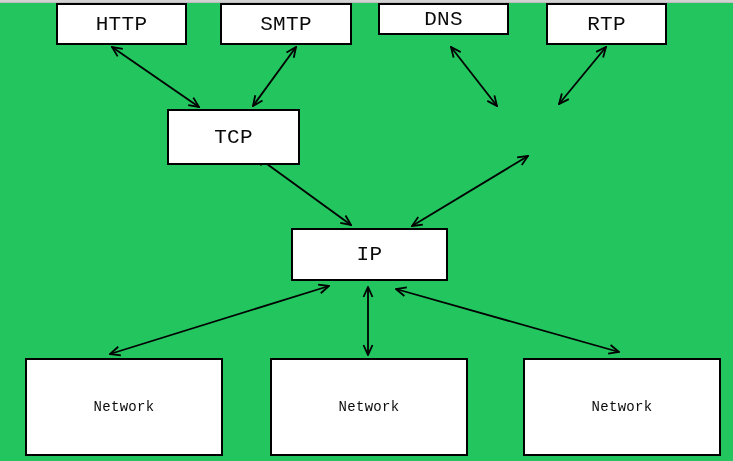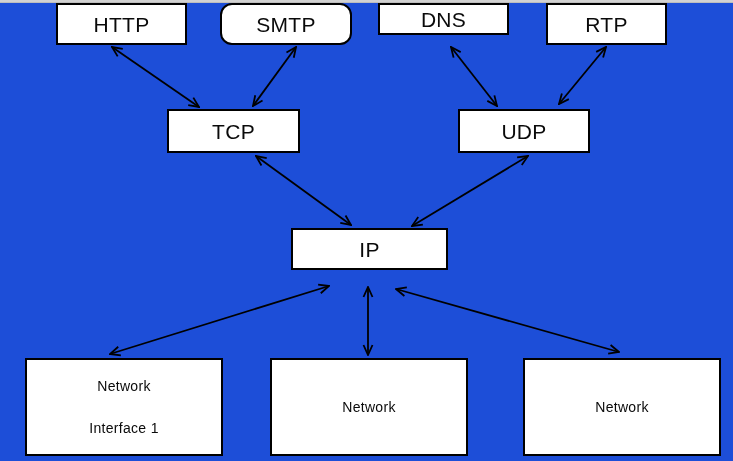--- a/index.html
+++ b/index.html
@@ -4,23 +4,23 @@
 <style>
   html, body {
     margin: 0;
     padding: 0;
     background: #ffffff;
   }
   .canvas {
     position: relative;
     width: 733px;
     height: 461px;
-    background: #1d4ed8;
+    background: #22c55e;
     overflow: hidden;
-    font-family: Liberation Sans, sans-serif;
+    font-family: Liberation Mono, monospace;
     color: #0a0a0a;
   }
   .top-strip {
     position: absolute;
     left: 0; top: 0;
     width: 733px; height: 3px;
     background: #d2d2d2;
     border-bottom: 1px solid #bdbdbd;
     box-sizing: border-box;
   }
@@ -40,28 +40,28 @@
     align-items: center;
     justify-content: center;
     text-align: center;
     font-size: 21px;
     letter-spacing: 0.3px;
     line-height: 1;
   }
   .node span { display: block; }
   
   #node-http { left: 56px;  top: 3px;  width: 131px; height: 42px; border-width: 2.2px; }
-  #node-smtp { left: 220px; top: 3px;  width: 132px; height: 42px; border-width: 2.2px; border-radius: 12px; }
+  #node-smtp { left: 220px; top: 3px;  width: 132px; height: 42px; border-width: 2.2px; }
   #node-dns  { left: 378px; top: 3px;  width: 131px; height: 32px; border-width: 2.2px; }
   #node-rtp  { left: 546px; top: 3px;  width: 121px; height: 42px; border-width: 2.2px; }
   
-  #node-tcp  { left: 167px; top: 109px; width: 133px; height: 44px; }
+  #node-tcp  { left: 167px; top: 109px; width: 133px; height: 56px; }
   #node-udp  { left: 458px; top: 109px; width: 132px; height: 44px; }
   
-  #node-ip   { left: 291px; top: 228px; width: 157px; height: 42px; }
+  #node-ip   { left: 291px; top: 228px; width: 157px; height: 53px; }
   
   .node.iface { gap: 28px; font-size: 14px; }
   #node-ni1  { left: 25px;  top: 358px; width: 198px; height: 98px; }
   #node-ni2  { left: 270px; top: 358px; width: 198px; height: 98px; }
   #node-ni3  { left: 523px; top: 358px; width: 198px; height: 98px; }
   .edge-layer line {
     stroke: #000000;
     stroke-width: 1.8;
   }
 </style>
@@ -101,31 +101,27 @@
   <div class="node" id="node-dns">
     <span>DNS</span>
   </div>
   <div class="node" id="node-rtp">
     <span>RTP</span>
   </div>
 
   <div class="node" id="node-tcp">
     <span>TCP</span>
   </div>
-  <div class="node" id="node-udp">
-    <span>UDP</span>
-  </div>
 
   <div class="node" id="node-ip">
     <span>IP</span>
   </div>
 
   <div class="node iface" id="node-ni1">
     <span>Network</span>
-    <span>Interface 1</span>
   </div>
   <div class="node iface" id="node-ni2">
     <span>Network</span>
   </div>
   <div class="node iface" id="node-ni3">
     <span>Network</span>
   </div>
 
 </div>
 

